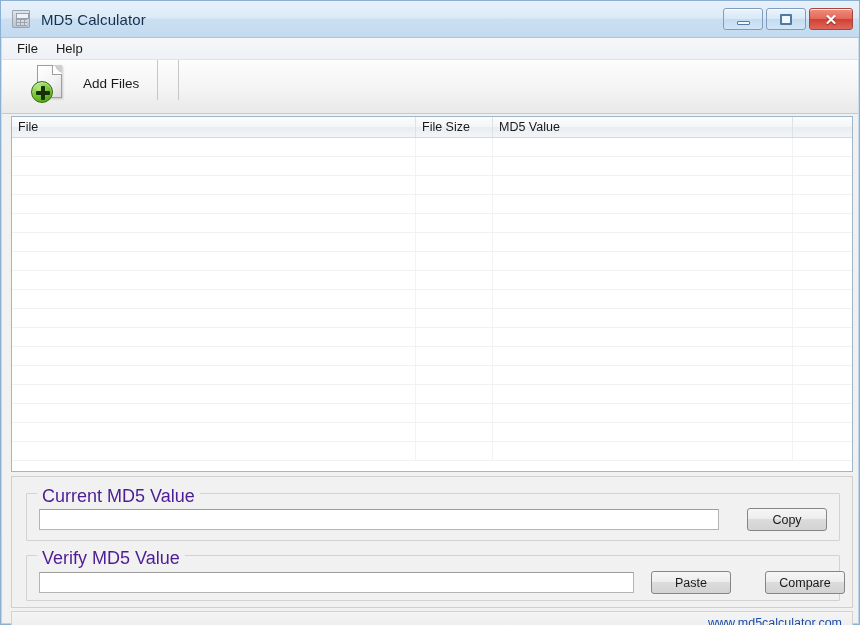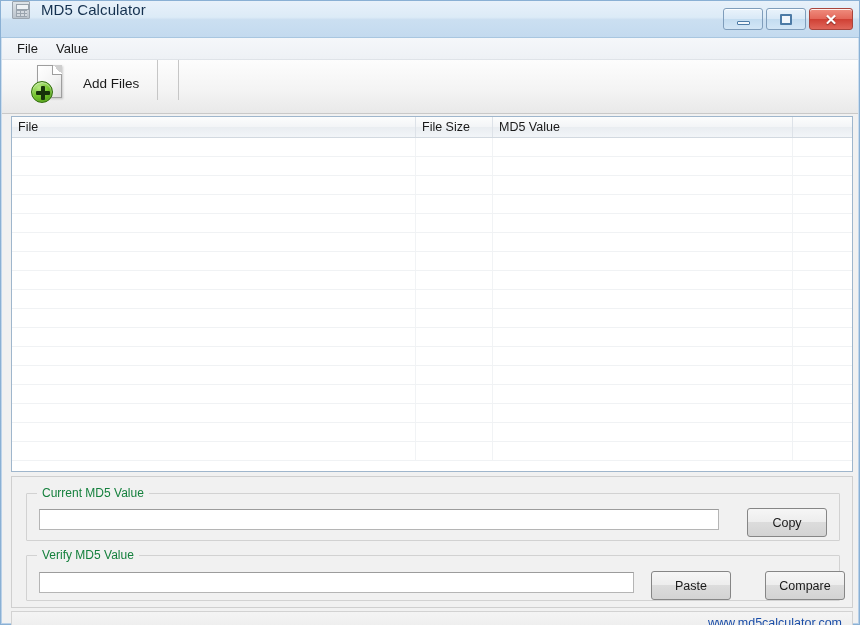--- a/index.html
+++ b/index.html
@@ -21,20 +21,21 @@
     padding: 0;
   }
 
   
   #titlebar {
     position: absolute;
     left: 0; top: 0;
     width: 858px; height: 37px;
     background: linear-gradient(to bottom, #e8f1fa 0%, #dcebf7 45%, #cbdff1 52%, #c3daef 100%);
     display: flex;
+    align-items: center;
     border-bottom: 1px solid #a8c6e0;
   }
   #app-icon {
     width: 18px; height: 18px;
     margin-left: 11px;
     position: relative;
     background: linear-gradient(to bottom, #dfe4e9, #b9c2cb);
     border: 1px solid #9aa4ae;
     border-radius: 1px;
   }
@@ -325,22 +326,22 @@
   .groupbox {
     position: absolute;
     border: 1px solid #d2d2d2;
     border-radius: 1px;
   }
   .gb-title {
     position: absolute;
     top: -8px; left: 10px;
     background: #f1f1f1;
     padding: 0 5px;
-    font-size: 12px;
-    color: #15803d;
+    font-size: 18px;
+    color: #4c1d95;
     white-space: nowrap;
   }
   #gb-current { left: 14px; top: 16px; width: 814px; height: 48px; }
   #gb-verify  { left: 14px; top: 78px; width: 814px; height: 46px; }
 
   .textbox {
     position: absolute;
     background: #ffffff;
     border: 1px solid #b5b5b5;
     border-top-color: #9c9c9c;
@@ -348,21 +349,21 @@
     padding: 2px 4px;
     color: #111;
     outline: none;
     font-family: "Liberation Sans", sans-serif;
   }
   #tb-current { left: 27px; top: 32px; width: 680px; height: 21px; }
   #tb-verify  { left: 27px; top: 95px; width: 595px; height: 21px; }
 
   .btn {
     position: absolute;
-    height: 29px;
+    height: 23px;
     background: linear-gradient(to bottom, #f6f6f6 0%, #ededed 47%, #dcdcdc 49%, #d3d3d3 100%);
     border: 1px solid #868686;
     border-radius: 3px;
     font-size: 12.5px;
     color: #1a1a1a;
     font-family: "Liberation Sans", sans-serif;
     cursor: default;
     padding: 0;
   }
   #btn-copy    { left: 735px; top: 31px; width: 80px; }
@@ -406,21 +407,21 @@
       <div class="winbtn close">
         <span class="glyph-close">✕</span>
       </div>
     </div>
   </div>
 
   <div id="client">
 
     <div id="menubar">
       <div class="menu-item">File</div>
-      <div class="menu-item">Value</div>
+      <div class="menu-item">Help</div>
     </div>
 
     <div id="toolbar">
 
       <div class="tbbtn">
         <span class="tbicon">
           <span class="doc-sheet"></span>
           <span class="badge-plus"></span>
         </span>
         <span class="tblabel">Add Files</span>

